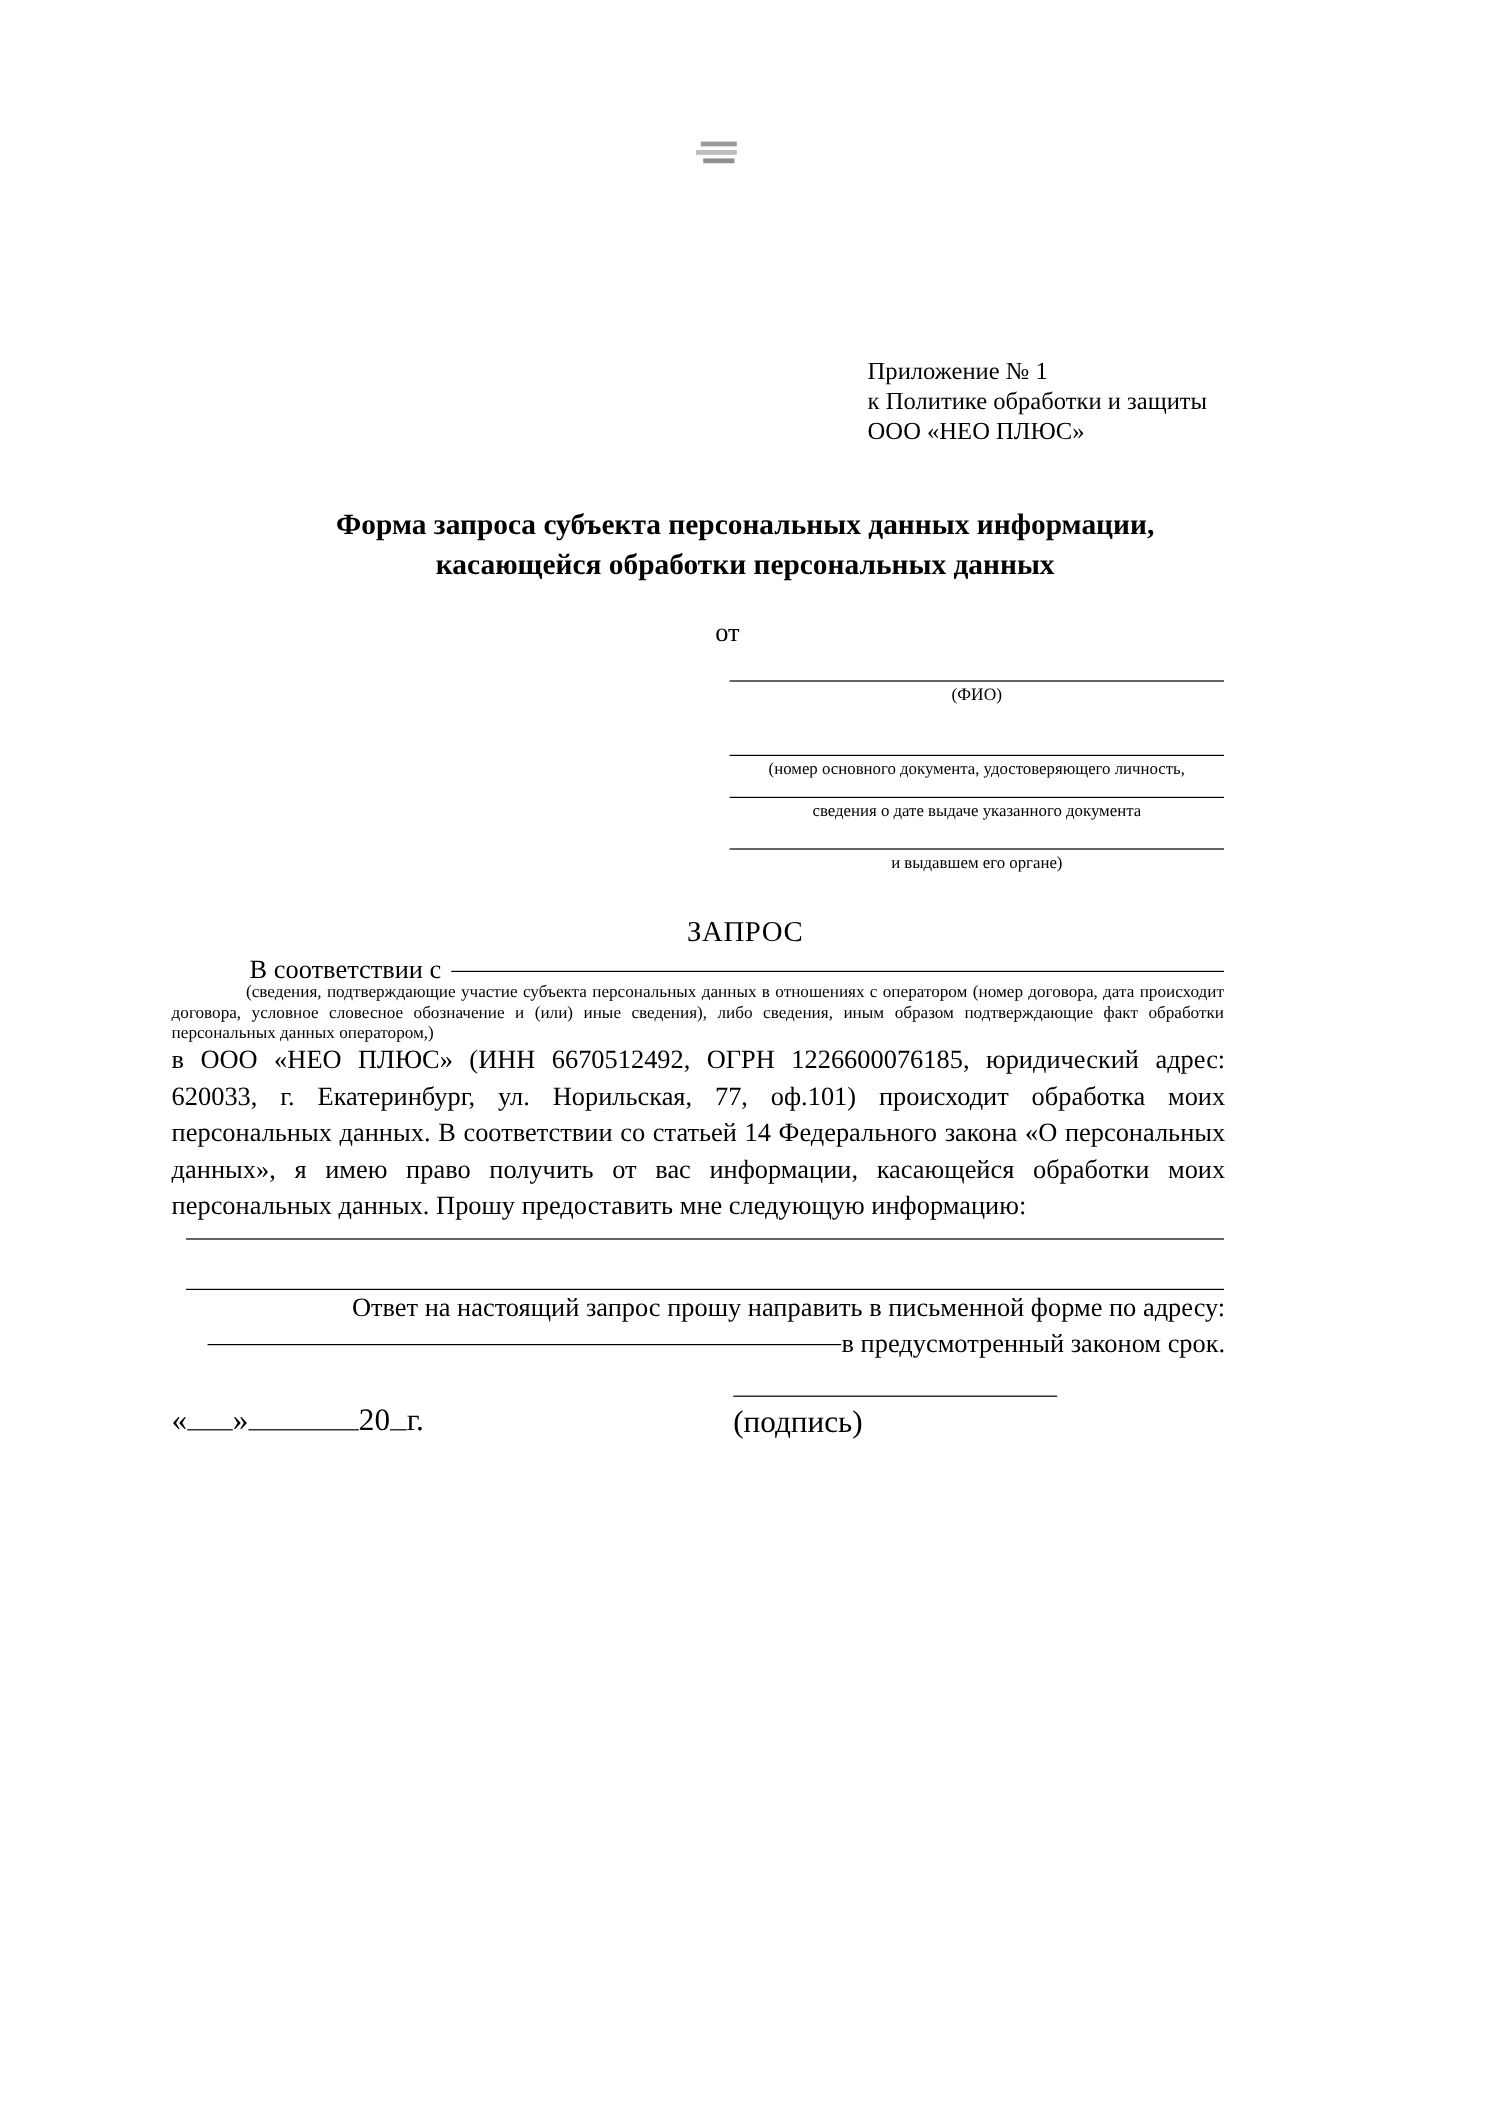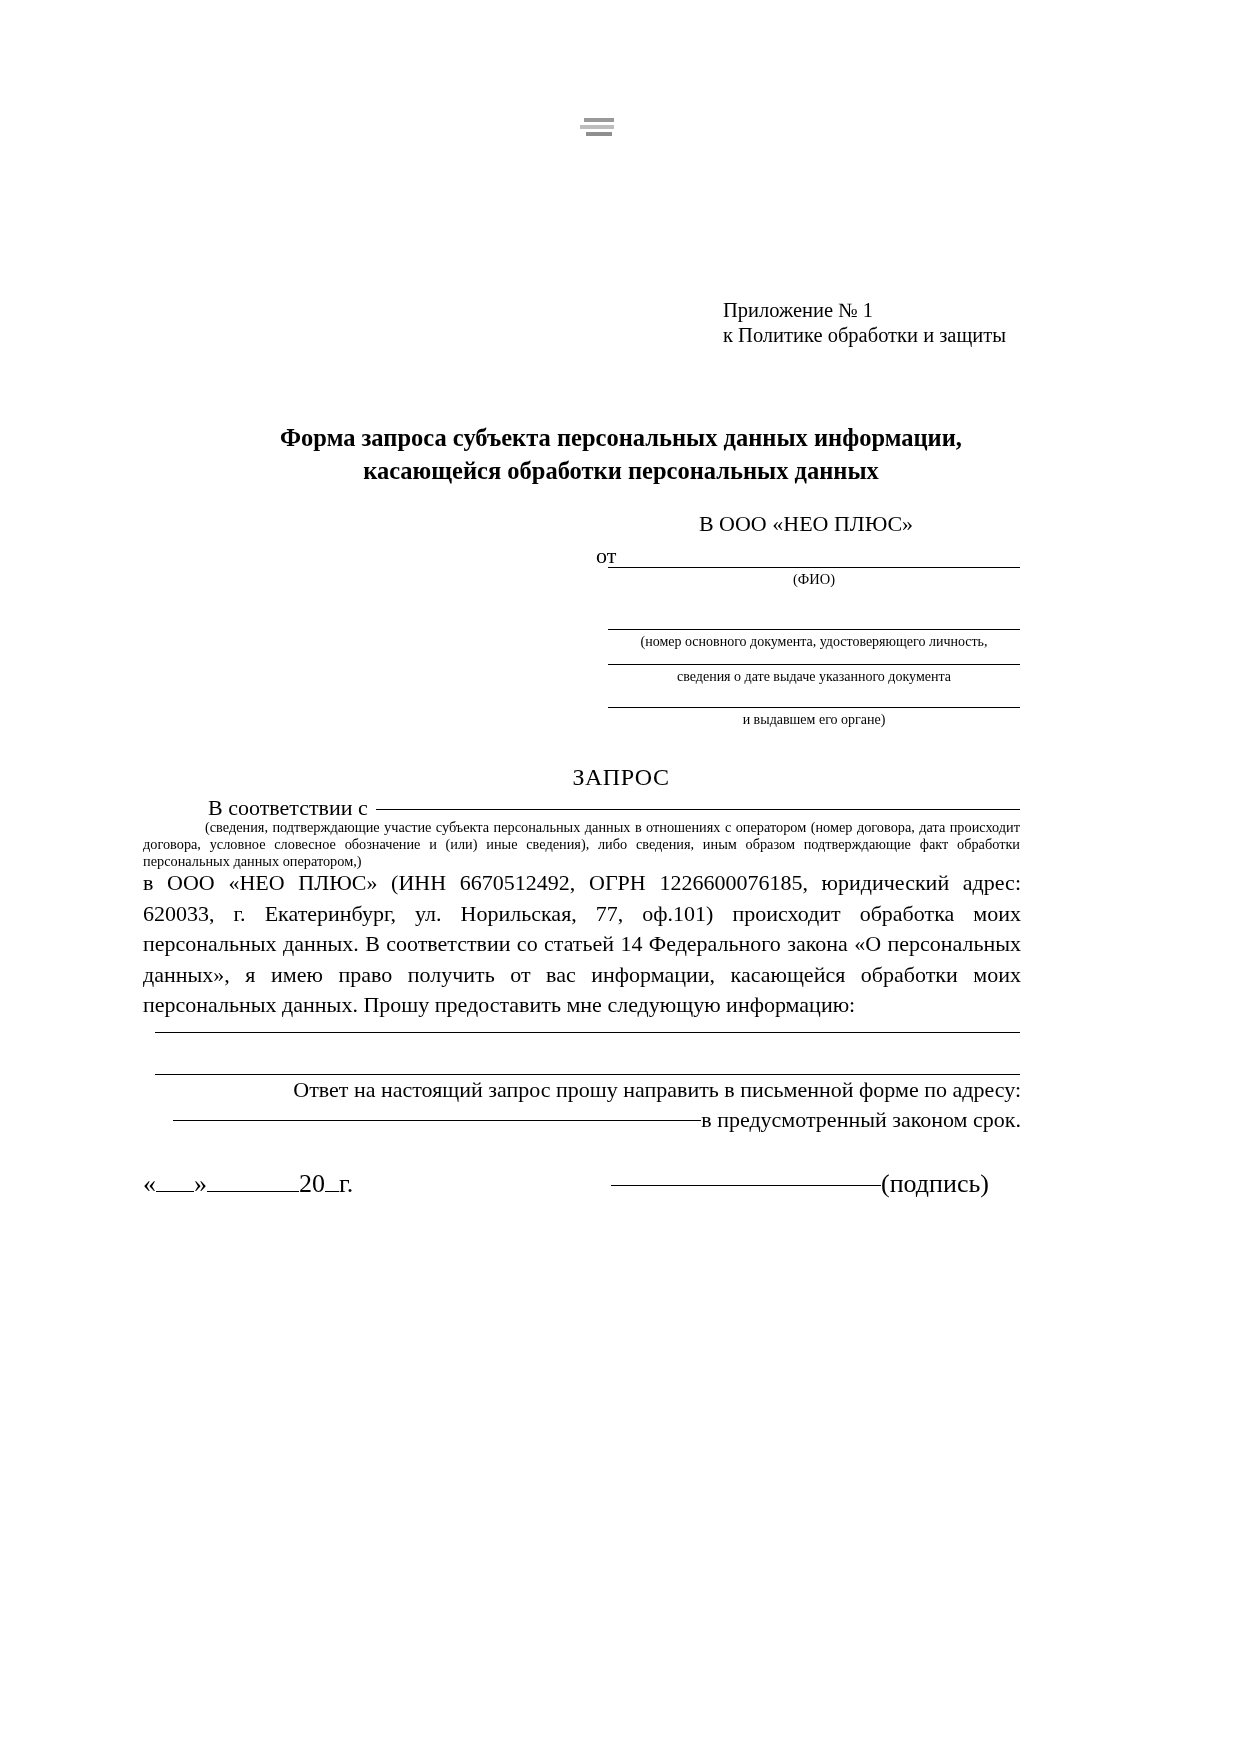--- a/index.html
+++ b/index.html
@@ -231,20 +231,21 @@
   .u-mid   { width: 92px; }
   .u-tiny  { width: 14px; }
 
   .sig-right {
     position: absolute;
     left: 468px;
     top: 0;
     display: flex;
     align-items: baseline;
     white-space: nowrap;
+    flex-direction: column;
   }
   .sig-right .rule {
     width: 270px;
     border-bottom: 1.7px solid #000;
     position: relative;
     top: -6px;
   }
 </style>
 </head>
 <body>
@@ -253,29 +254,29 @@
 
   <div class="logo-mark">
     <div class="bar b1"></div>
     <div class="bar b2"></div>
     <div class="bar b3"></div>
   </div>
 
   <div class="appendix">
     <div>Приложение № 1</div>
     <div>к Политике обработки и защиты</div>
+    <div>ООО «НЕО ПЛЮС»</div>
   </div>
 
   <div class="doc-title">
     <div>Форма запроса субъекта персональных данных информации,</div>
     <div>касающейся обработки персональных данных</div>
   </div>
 
   <div class="addressee">
-    <div class="to-line">В ООО «НЕО ПЛЮС»</div>
     <div class="from-line">от</div>
   </div>
 
   <div class="field" id="field-fio">
     <div class="rule"></div>
     <div class="caption">(ФИО)</div>
   </div>
 
   <div class="field" id="field-docnum">
     <div class="rule"></div>

